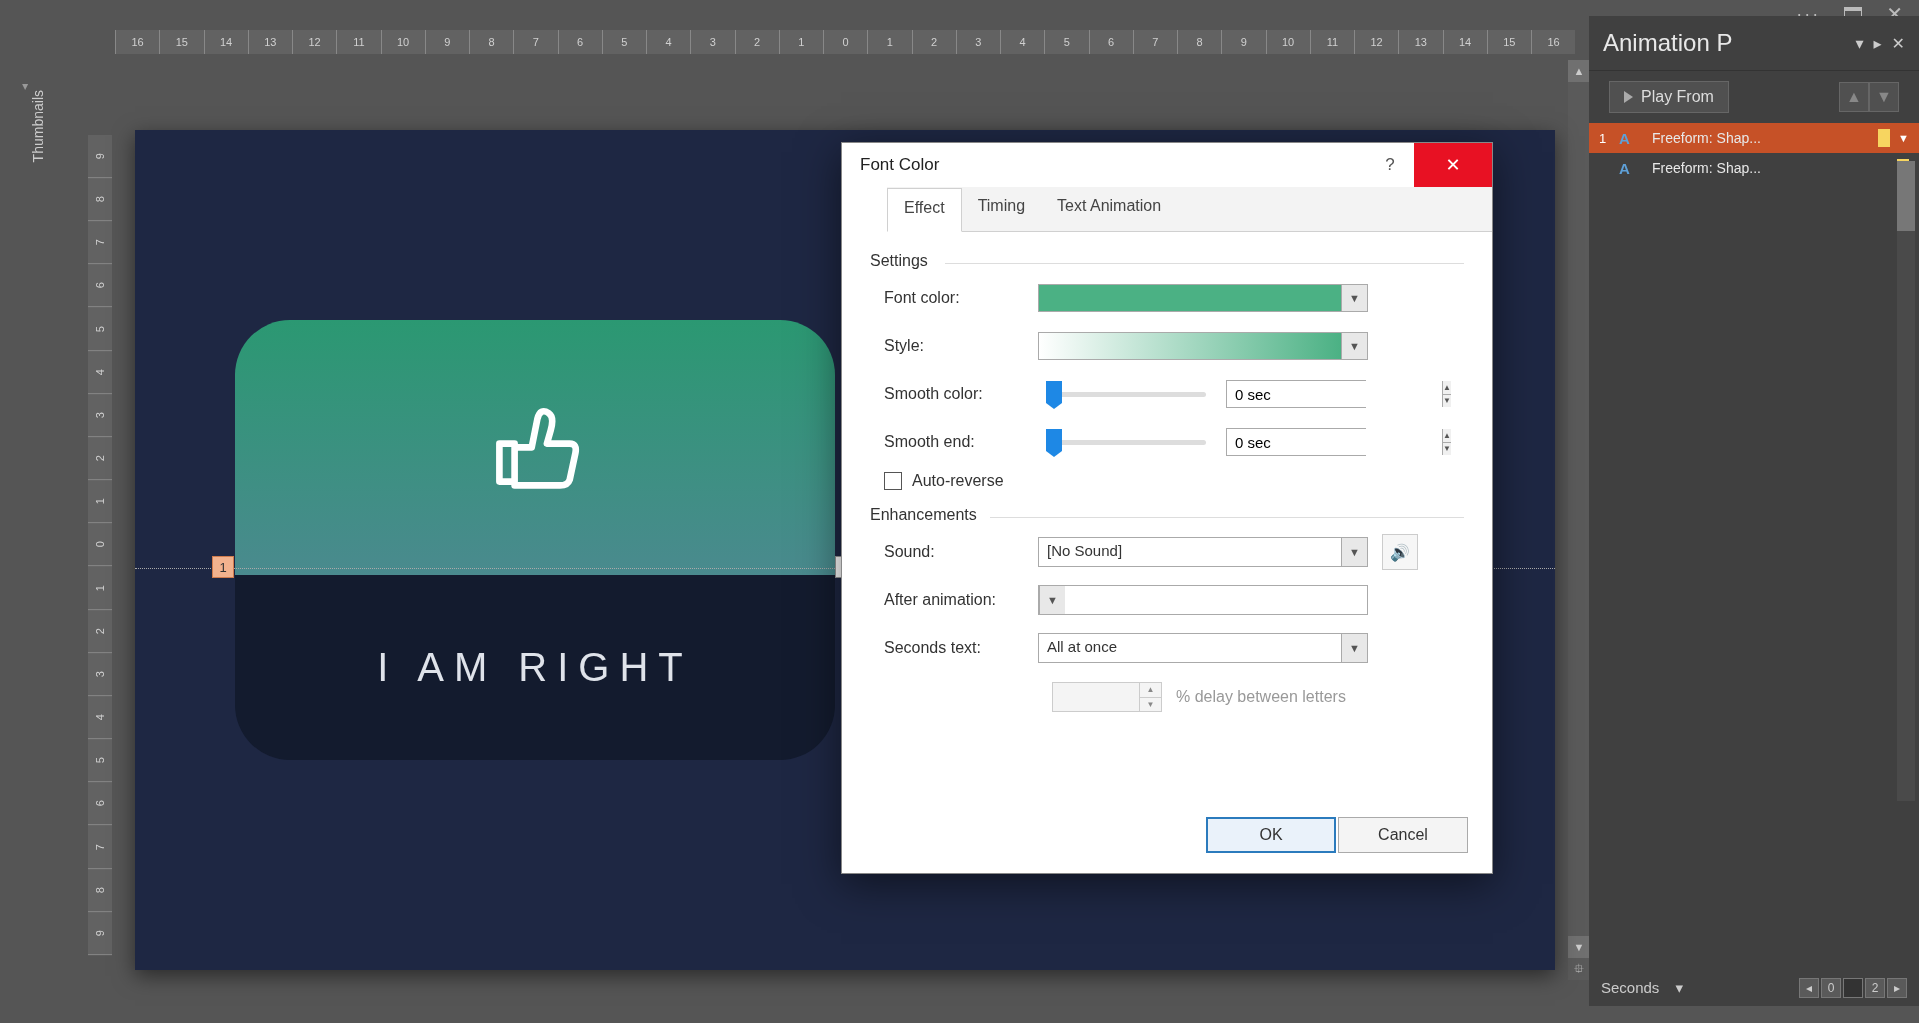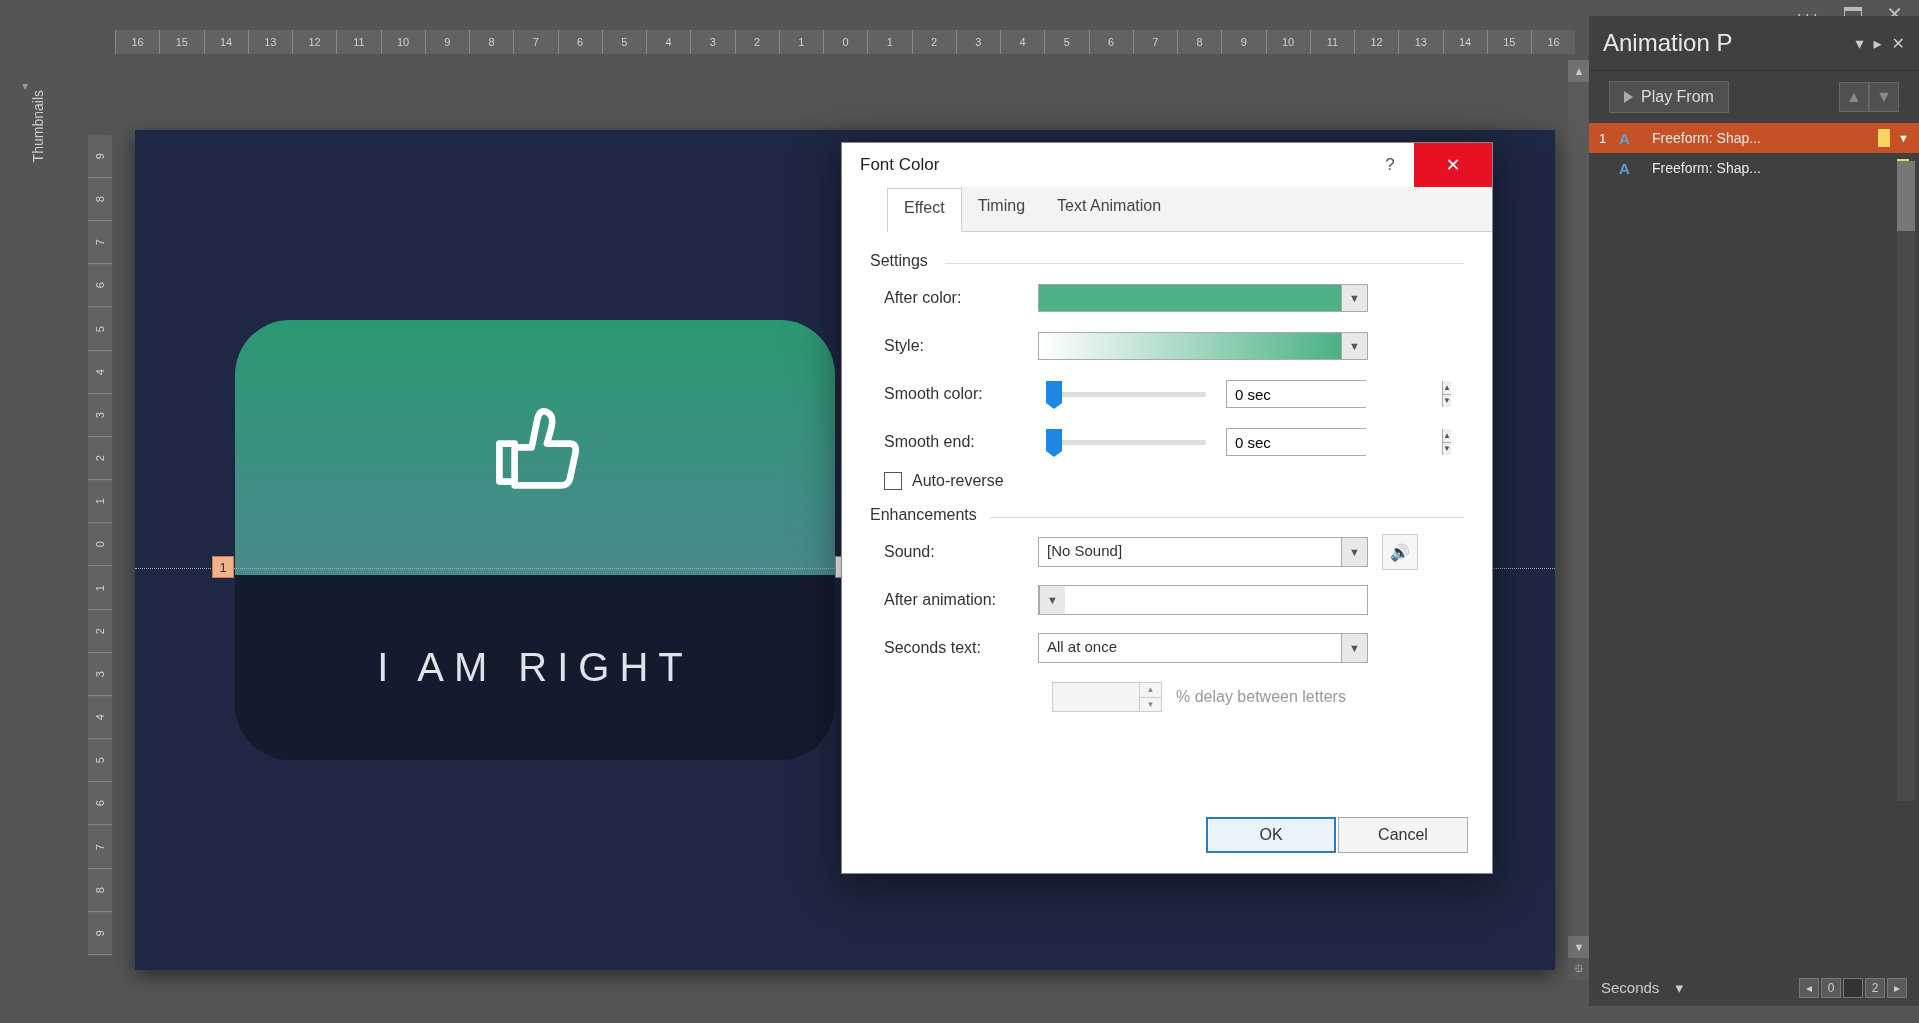--- a/index.html
+++ b/index.html
@@ -274,21 +274,21 @@
   </div>
   <div class="tabs" id="dlg-tabs">
       <div class="tab active">Effect</div>
       <div class="tab">Timing</div>
       <div class="tab">Text Animation</div>
     </div>
   <div class="body">
     <div class="group-label">Settings</div>
 
     <div class="row">
-      <div class="lbl">After color:</div>
+      <div class="lbl">Font color:</div>
       <div class="color-combo">
         <div class="sw"></div>
         <div class="dd">▼</div>
       </div>
     </div>
 
     <div class="row">
       <div class="lbl">Style:</div>
       <div class="grad-combo">
         <div class="sw"></div>

